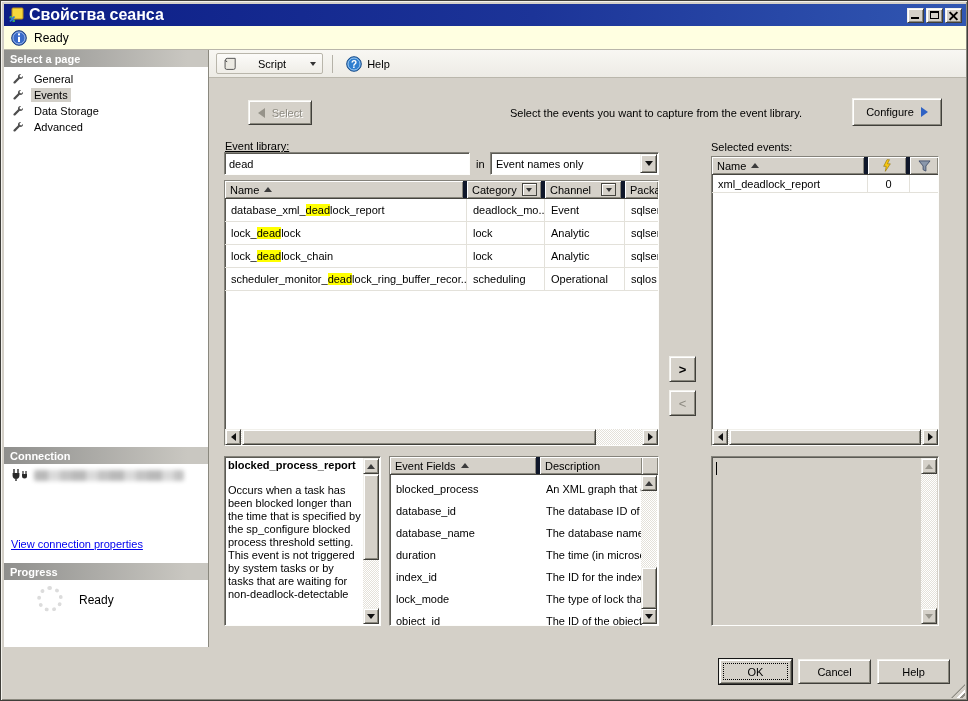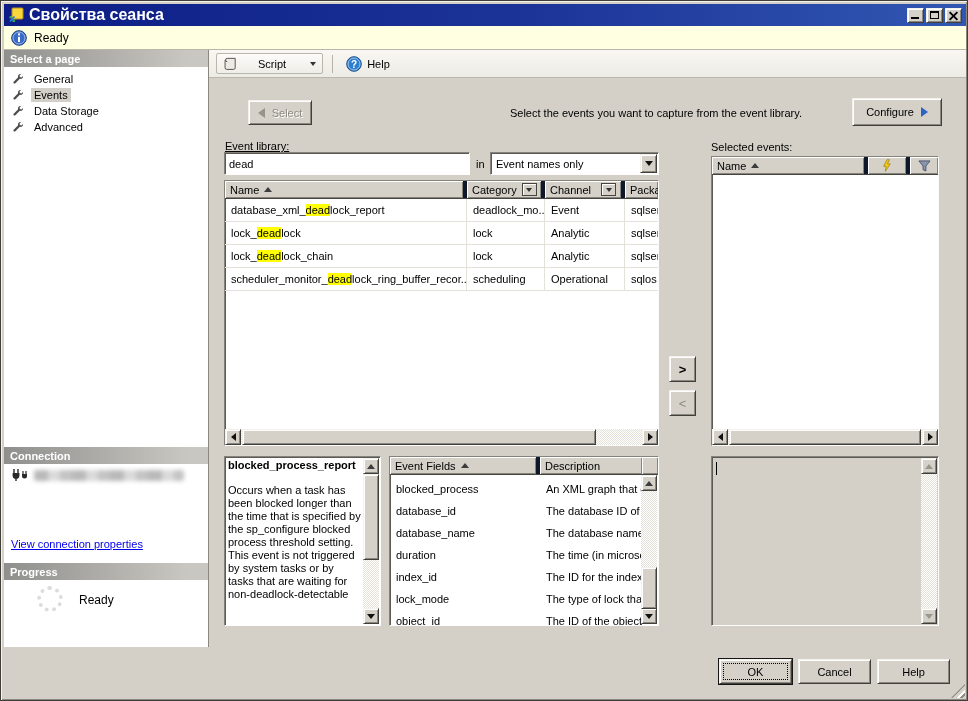--- a/index.html
+++ b/index.html
@@ -335,20 +335,25 @@
         </span>
       </div>
       <div class="th" style="flex:1;border-right:none;justify-content:center;">
         <span>
           <svg width="13" height="12" viewBox="0 0 14 13">
               <polygon points="1,1 13,1 8.5,6.5 8.5,12 5.5,10.5 5.5,6.5" fill="#8a97ab" stroke="#44506a"></polygon>
             </svg>
         </span>
       </div>
     </div>
+    <div class="tr" style="height:18px;">
+      <div class="td" style="width:156px;">xml_deadlock_report</div>
+      <div class="td" style="width:42px;justify-content:center;padding-left:0;">0</div>
+      <div class="td" style="flex:1;border-right:none;"></div>
+    </div>
     <div class="hscroll">
       <span class="b3d sb-btn">
           <span class="tri t-left"></span>
         </span>
       <span class="mid track">
         <span class="thumb b3d" style="left:1px;top:0;width:192px;height:16px;"></span>
       </span>
       <span class="b3d sb-btn">
           <span class="tri t-right"></span>
         </span>

